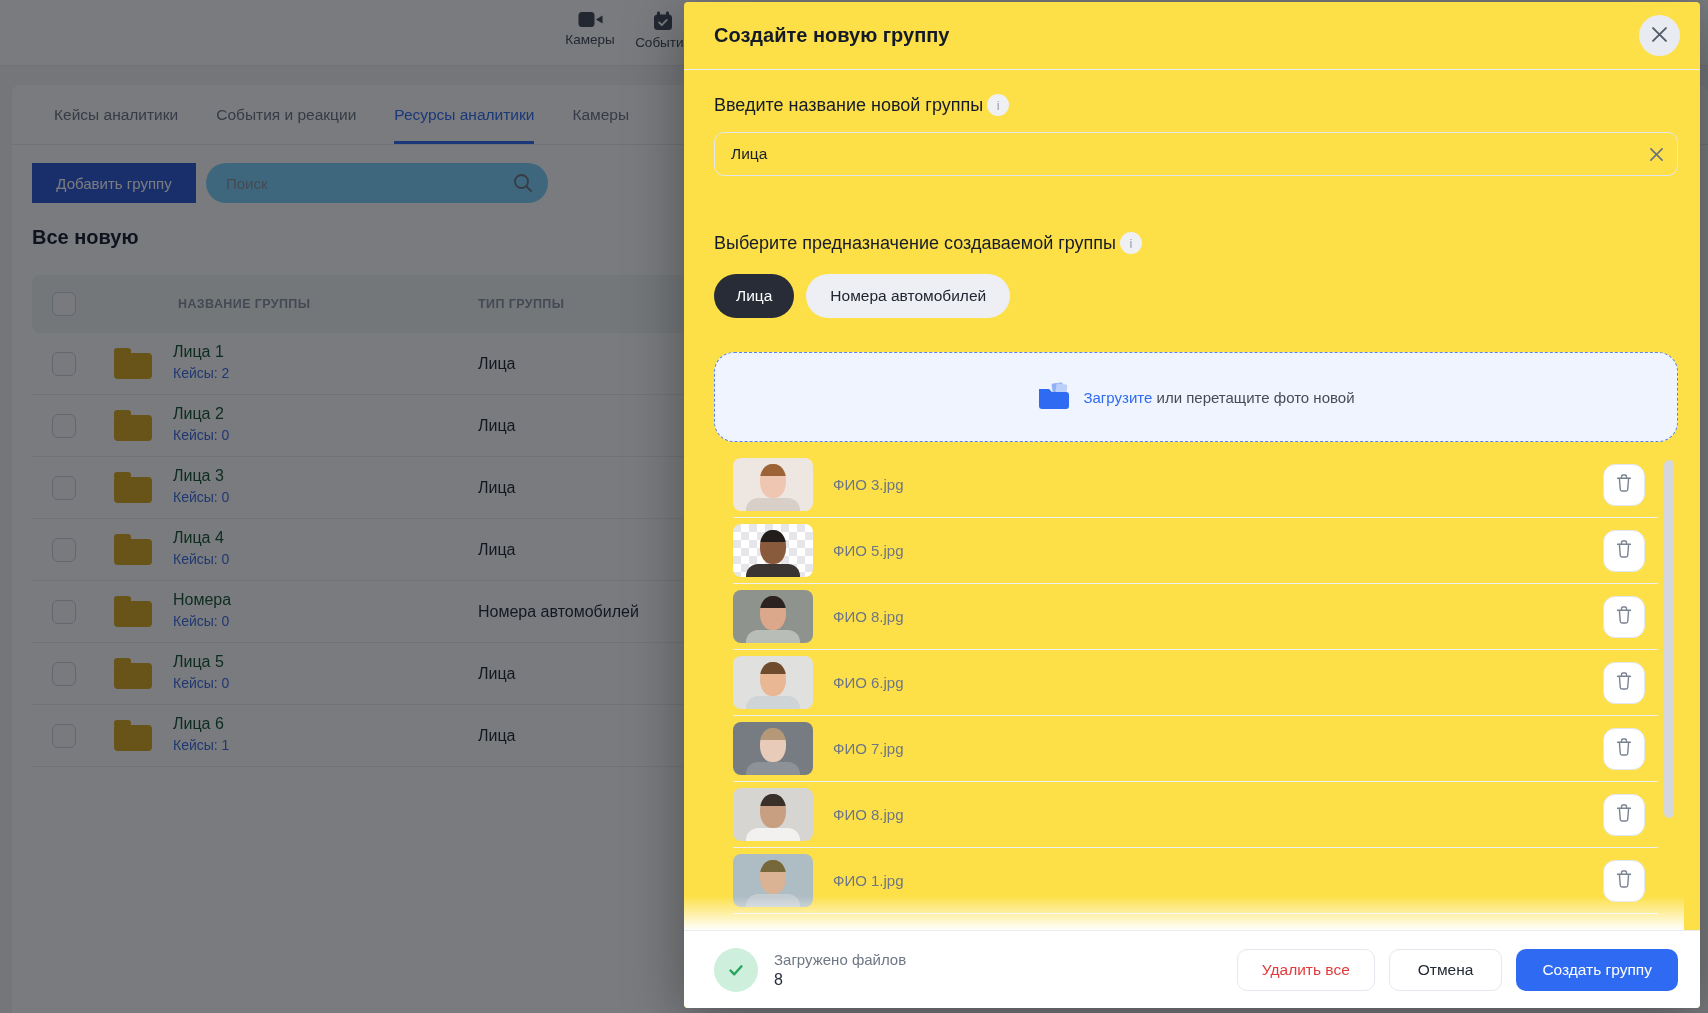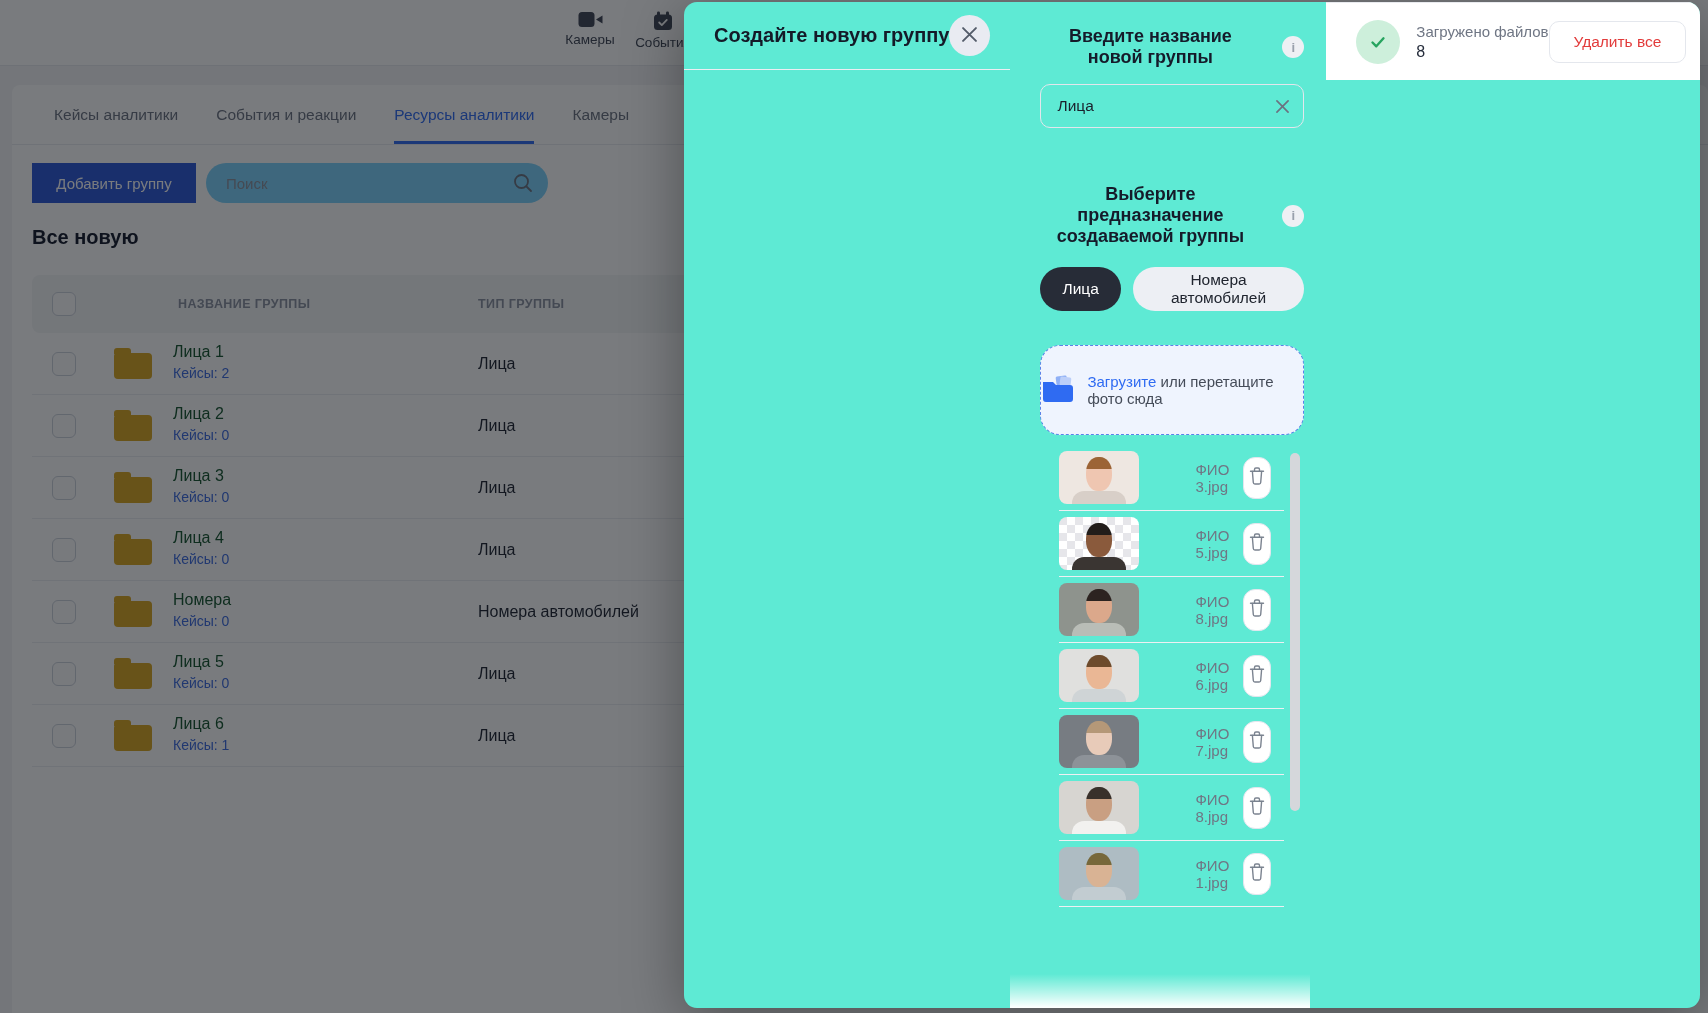--- a/index.html
+++ b/index.html
@@ -44,46 +44,46 @@
   .trow .cb{margin-left:20px;}
   .folder{position:absolute;left:82px;top:20px;width:38px;height:26px;border-radius:3px 4px 4px 4px;background:var(--folder-amber);}
   .folder::before{content:"";position:absolute;top:-5px;left:0;width:17px;height:6px;border-radius:3px 3px 0 0;background:var(--folder-amber);}
   .gname{position:absolute;left:141px;top:10px;}
   .gname .nm{font-size:16px;color:#14532d;}
   .gname .cs{font-size:14px;color:var(--link-blue);margin-top:4px;cursor:pointer;}
   .gtype{position:absolute;left:446px;font-size:16px;color:#1d2330;white-space:nowrap;}
 
   
   .overlay{position:absolute;inset:0;background:rgba(11,14,20,0.55);}
-  .modal{position:absolute;left:684px;top:2px;right:8px;bottom:5px;background:#5eead4;border-radius:13px;
-         box-shadow:0 12px 60px rgba(0,0,0,.35);display:flex;flex-direction:row;overflow:hidden;}
+  .modal{position:absolute;left:684px;top:2px;right:8px;bottom:5px;background:#fde047;border-radius:4px;
+         box-shadow:0 12px 60px rgba(0,0,0,.35);display:flex;flex-direction:column;overflow:hidden;}
   .m-header{height:68px;flex:none;display:flex;align-items:center;padding:0 20px 0 30px;border-bottom:1px solid #eceef2;}
   .m-title{font-size:20px;font-weight:700;color:#141a28;}
   .m-close{margin-left:auto;width:41px;height:41px;border-radius:50%;background:#e9ebf2;border:none;display:flex;align-items:center;justify-content:center;cursor:pointer;}
   .m-body{flex:1;display:flex;flex-direction:column;min-height:0;position:relative;}
-  .sec-label{display:flex;align-items:center;gap:22px;margin:24px 22px 0 30px;font-size:18px;font-weight:700;color:#151b2a;text-align:center;}
+  .sec-label{display:flex;align-items:center;gap:4px;margin:24px 22px 0 30px;font-size:18px;font-weight:400;color:#151b2a;text-align:center;}
   .sec-label.second{margin-top:56px;}
   .info{width:22px;height:22px;border-radius:50%;background:#eef0f4;color:#99a0ac;font-size:13px;display:flex;align-items:center;justify-content:center;flex:none;cursor:pointer;}
   .name-input{position:relative;margin:16px 22px 0 30px;height:44px;border:1px solid #e3e6ec;border-radius:10px;display:flex;align-items:center;padding:0 44px 0 16px;}
   .name-input input{border:none;outline:none;font-size:15.5px;color:#1a202c;width:100%;font-family:inherit;background:transparent;}
   .input-clear{position:absolute;right:14px;top:14px;cursor:pointer;}
   .pills{display:flex;gap:12px;margin:20px 22px 0 30px;}
   .pill{height:44px;border-radius:22px;display:flex;align-items:center;padding:0 24px;font-size:15.5px;background:#edeff4;color:#20252f;border:none;cursor:pointer;font-family:inherit;}
   .pill.active{background:var(--dark-pill);color:#fff;padding:0 22px;}
   .upload{margin:34px 22px 0 30px;height:90px;flex:none;border-radius:20px;background:#eff4fe;border:1.5px dashed #5c82e8;display:flex;align-items:center;justify-content:center;gap:12px;font-size:15px;color:#454c59;cursor:pointer;}
   .upload .link{color:var(--brand-blue);}
 
   .list-wrap{flex:1;min-height:0;position:relative;margin-top:10px;}
   .file-list{height:100%;overflow:hidden;padding:0 42px 0 49px;}
   .file-row{height:66px;display:flex;align-items:center;border-bottom:1px solid #eef0f3;}
   .thumb{width:80px;height:53px;border-radius:8px;background:var(--bg,#ddd);overflow:hidden;position:relative;flex:none;}
   .thumb.checker{background:#fff;background-image:conic-gradient(#fff 90deg,#e6e6ea 90deg 180deg,#fff 180deg 270deg,#e6e6ea 270deg);background-size:16px 16px;}
   .thumb .face{position:absolute;left:50%;top:6px;transform:translateX(-50%);width:26px;height:34px;border-radius:46%;background:linear-gradient(var(--hair,#555) 0 34%,var(--skin,#e7bfa4) 34%);}
   .thumb .torso{position:absolute;left:50%;bottom:-7px;transform:translateX(-50%);width:54px;height:20px;border-radius:12px 12px 0 0;background:var(--shirt,#e8e6e3);}
-  .fname{margin-left:56px;font-size:15px;color:#6f7684;}
+  .fname{margin-left:20px;font-size:15px;color:#6f7684;}
   .trash-btn{margin-left:auto;margin-right:13px;width:42px;height:42px;border-radius:12px;border:1px solid #e2e6ee;background:#fff;display:flex;align-items:center;justify-content:center;cursor:pointer;}
   .scroll-thumb{position:absolute;right:26px;top:8px;width:10px;height:358px;border-radius:5px;background:#d5d7db;cursor:pointer;}
   .list-fade{position:absolute;left:0;right:16px;bottom:0;height:34px;background:linear-gradient(rgba(255,255,255,0),#fff);}
 
   .m-footer{flex:none;height:78px;border-top:1px solid #e9ebef;display:flex;align-items:center;padding:0 22px 0 30px;background:#fff;}
   .status{display:flex;align-items:center;gap:16px;}
   .check-circle{width:44px;height:44px;border-radius:50%;background:var(--success-bg);display:flex;align-items:center;justify-content:center;flex:none;}
   .t1{font-size:15px;color:#6f7684;text-align:right;}
   .t2{font-size:16px;color:#262d3c;margin-top:3px;}
   .f-buttons{margin-left:auto;display:flex;gap:14px;}
@@ -286,21 +286,21 @@
     <div class="upload">
       <span>
         <svg width="34" height="28" viewBox="0 0 34 28">
             <rect x="15" y="1" width="11" height="9" rx="1.5" fill="#8fb0f6" transform="rotate(-8 20 5)"></rect>
             <rect x="19" y="2" width="11" height="9" rx="1.5" fill="#bccff9" transform="rotate(7 24 6)"></rect>
             <path d="M2 7 h10 l3 3 h14 a3 3 0 0 1 3 3 v11 a3 3 0 0 1 -3 3 H5 a3 3 0 0 1 -3 -3 z" fill="#2f6bf2"></path>
           </svg>
       </span>
       <span>
         <span class="link">Загрузите</span>
-        <span>или перетащите фото сюда</span>
+        <span>или перетащите фото новой</span>
       </span>
     </div>
 
     <div class="list-wrap">
       <div class="file-list">
 
           <div class="file-row">
             <span class="thumb" style="--bg: #eee7e1; --hair: #9c6436; --skin: #efc6b1; --shirt: #d8cfc8;">
               <span class="face"></span>
               <span class="torso"></span>

